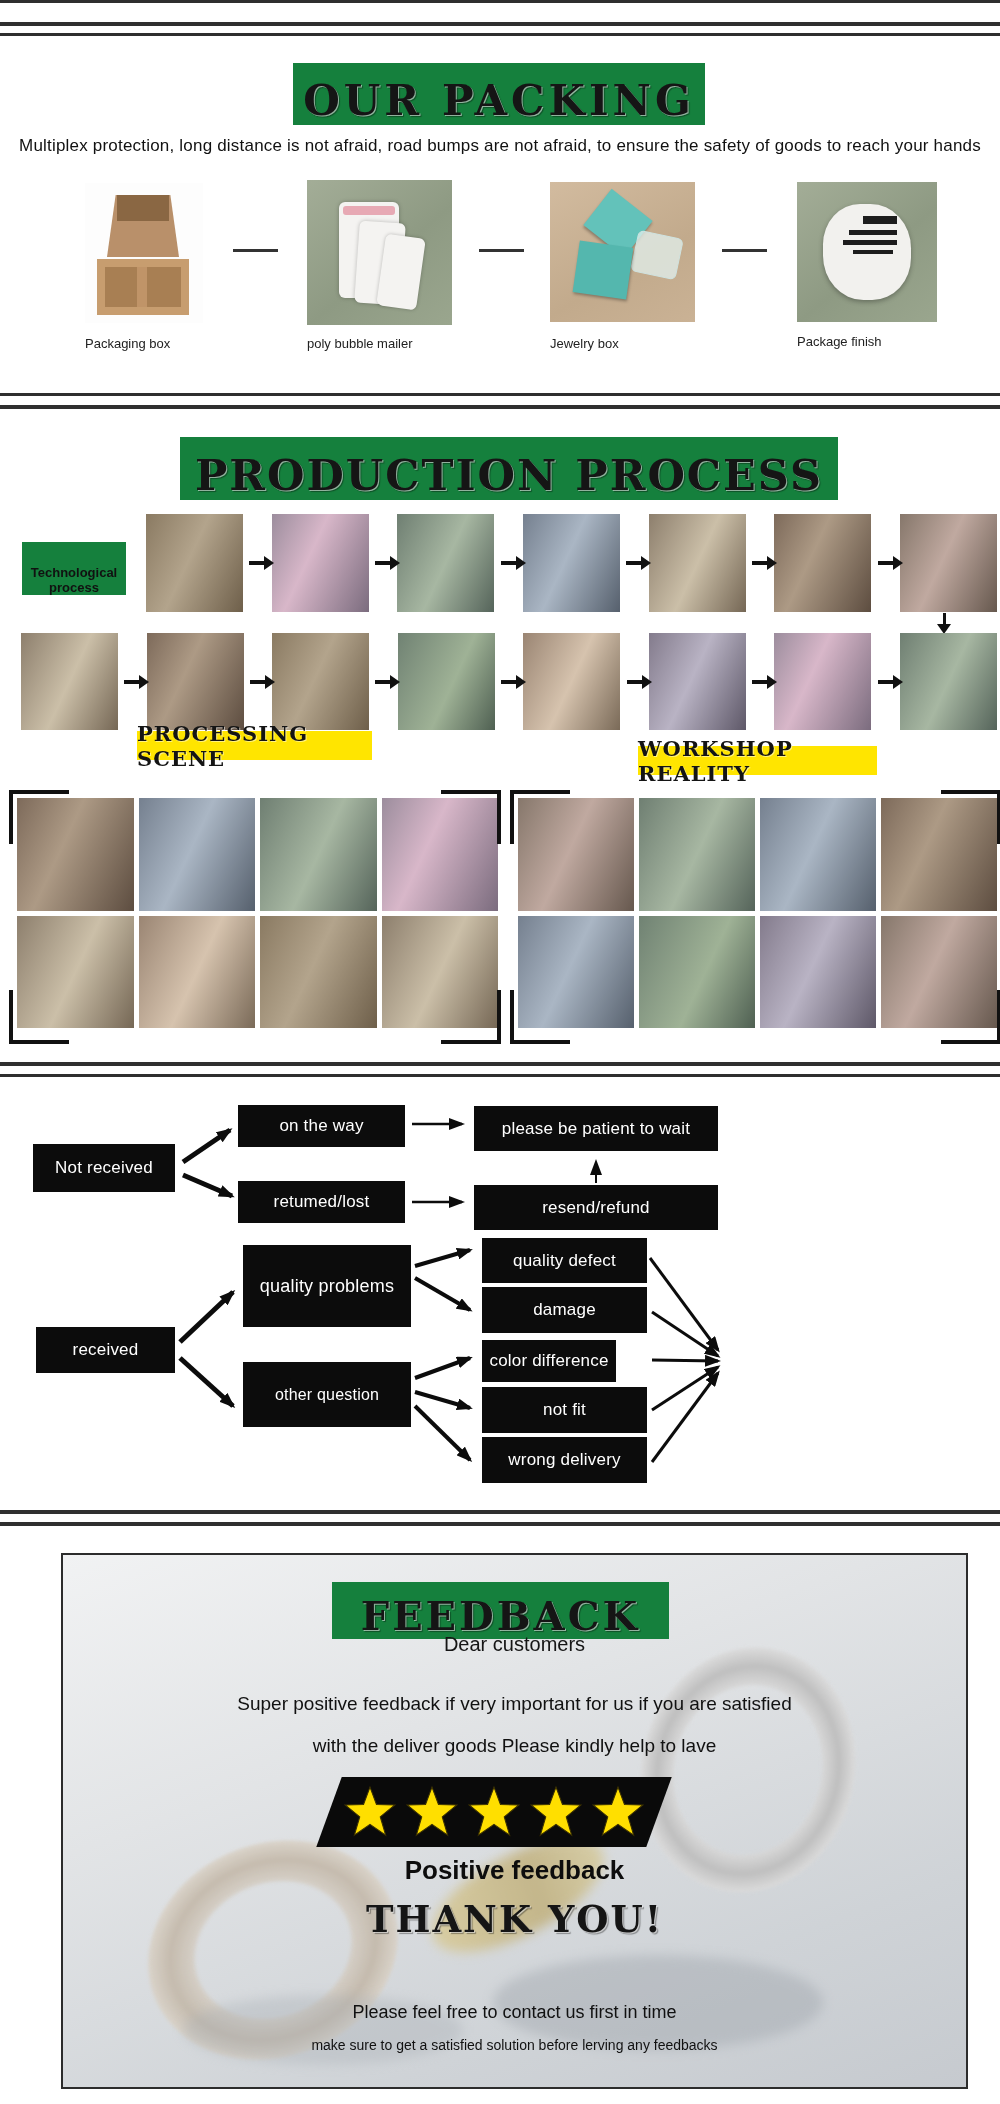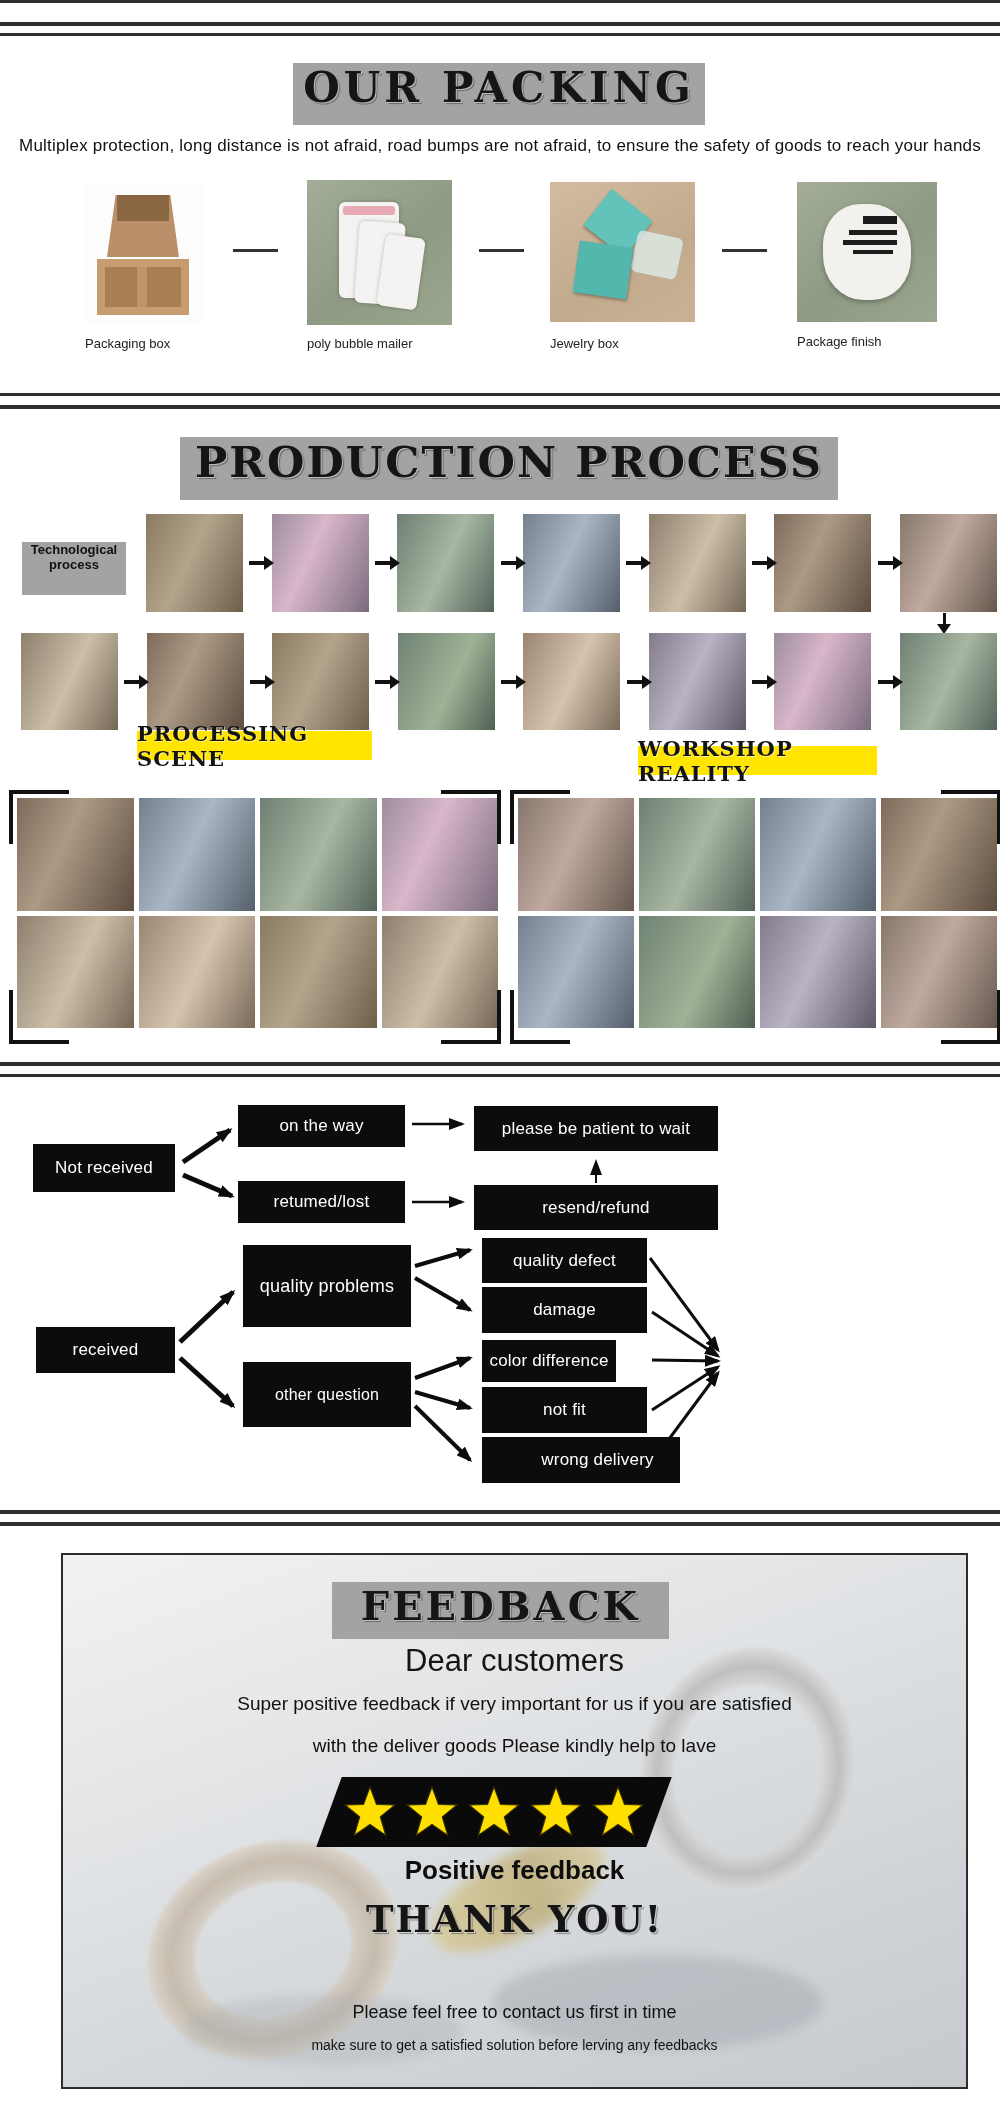--- a/index.html
+++ b/index.html
@@ -5,21 +5,21 @@
   html,body{margin:0;padding:0;background:#fff;}
   .page{position:relative;width:1000px;height:2104px;background:#fff;overflow:hidden;
         font-family:"Liberation Sans",sans-serif;color:#111;}
   .abs{position:absolute;}
   .rule{position:absolute;left:0;width:1000px;background:#2f2f2f;}
   .center{text-align:center;}
 
   
   .fancy{font-family:"DejaVu Serif",serif;font-weight:700;color:#151515;
          text-shadow:1px 1px 0 rgba(255,255,255,.55),2px 2px 1px rgba(0,0,0,.35);}
-  .ybox{background:#a3a3a3;display:flex;align-items:flex-start;justify-content:center;}
+  .ybox{background:#15803d;display:flex;align-items:flex-end;justify-content:center;}
 
   
   .desc{left:0;width:1000px;font-size:17px;letter-spacing:.2px;}
   .photo{position:absolute;overflow:hidden;}
   .dash{position:absolute;height:3px;background:#333;}
   .caption{position:absolute;font-size:13px;color:#222;}
 
   .pk1{background:#fdfdfd;}
   .pk1 .bxtop{position:absolute;left:22px;top:12px;width:72px;height:62px;background:#b9906a;
       clip-path:polygon(12% 0,88% 0,100% 100%,0 100%);}
@@ -251,41 +251,41 @@
   <div class="fcbox" style="left:238px;top:1181px;width:167px;height:42px;">retumed/lost</div>
   <div class="fcbox" style="left:474px;top:1106px;width:244px;height:45px;">please be patient to wait</div>
   <div class="fcbox" style="left:474px;top:1185px;width:244px;height:45px;">resend/refund</div>
   <div class="fcbox" style="left:243px;top:1245px;width:168px;height:82px;font-size:18px;">quality problems</div>
   <div class="fcbox" style="left:36px;top:1327px;width:139px;height:46px;">received</div>
   <div class="fcbox" style="left:243px;top:1362px;width:168px;height:65px;font-size:16px;">other question</div>
   <div class="fcbox" style="left:482px;top:1238px;width:165px;height:45px;">quality defect</div>
   <div class="fcbox" style="left:482px;top:1287px;width:165px;height:46px;">damage</div>
   <div class="fcbox" style="left:482px;top:1340px;width:134px;height:42px;text-align:center;">color difference</div>
   <div class="fcbox" style="left:482px;top:1387px;width:165px;height:46px;">not fit</div>
-  <div class="fcbox" style="left:482px;top:1437px;width:165px;height:46px;padding-left:33px;">wrong delivery</div>
+  <div class="fcbox" style="left:482px;top:1437px;width:165px;height:46px;">wrong delivery</div>
 
   <div class="rule" style="top:1510px;height:4px"></div>
   <div class="rule" style="top:1522px;height:4px"></div>
 
   <div class="fb">
 
     <div class="ring" style="left:560px;top:70px;width:250px;height:290px;transform:rotate(14deg);
          background:radial-gradient(closest-side,transparent 58%,#d6d6d6 60%,#bfbfbf 72%,#d9d9d9 84%,transparent 86%);"></div>
     <div class="ring" style="left:60px;top:270px;width:300px;height:250px;transform:rotate(-22deg);
          background:radial-gradient(closest-side,transparent 52%,#d3cbc0 55%,#c2b6a6 70%,#d8d0c4 84%,transparent 86%);opacity:.85;"></div>
     <div class="blob" style="left:360px;top:300px;width:190px;height:80px;transform:rotate(-28deg);
          background:linear-gradient(100deg,#dcc575,#b59a49 60%,#d9c67e);opacity:.55;"></div>
     <div class="blob" style="left:430px;top:400px;width:330px;height:95px;background:#9ba1a8;opacity:.4;"></div>
     <div class="blob" style="left:120px;top:440px;width:280px;height:70px;background:#a7adb3;opacity:.35;"></div>
 
     <div class="abs ybox fancy" style="left:269px;top:27px;width:337px;height:57px;font-size:40px;letter-spacing:3px;">
       <span>FEEDBACK</span>
     </div>
 
-    <div class="fbtxt" style="top:88px;font-size:31px;color:#151515;">Dear customers</div>
+    <div class="fbtxt" style="top:78px;font-size:20px;color:#151515;">Dear customers</div>
     <div class="fbtxt" style="top:138px;font-size:19px;">Super positive feedback if very important for us if you are satisfied</div>
     <div class="fbtxt" style="top:180px;font-size:19px;">with the deliver goods Please kindly help to lave</div>
 
     <div class="starwrap" style="left:266px;top:222px;width:330px;height:70px;">
       <div class="starbg"></div>
       <div class="stars">
         <svg width="56" height="54" viewBox="0 0 100 100">
             <polygon points="50,4 62,36 96,37 69,59 79,93 50,73 21,93 31,59 4,37 38,36" fill="#ffdf00" stroke="#3a3000" stroke-width="2"></polygon>
           </svg>
         <svg width="56" height="54" viewBox="0 0 100 100">

